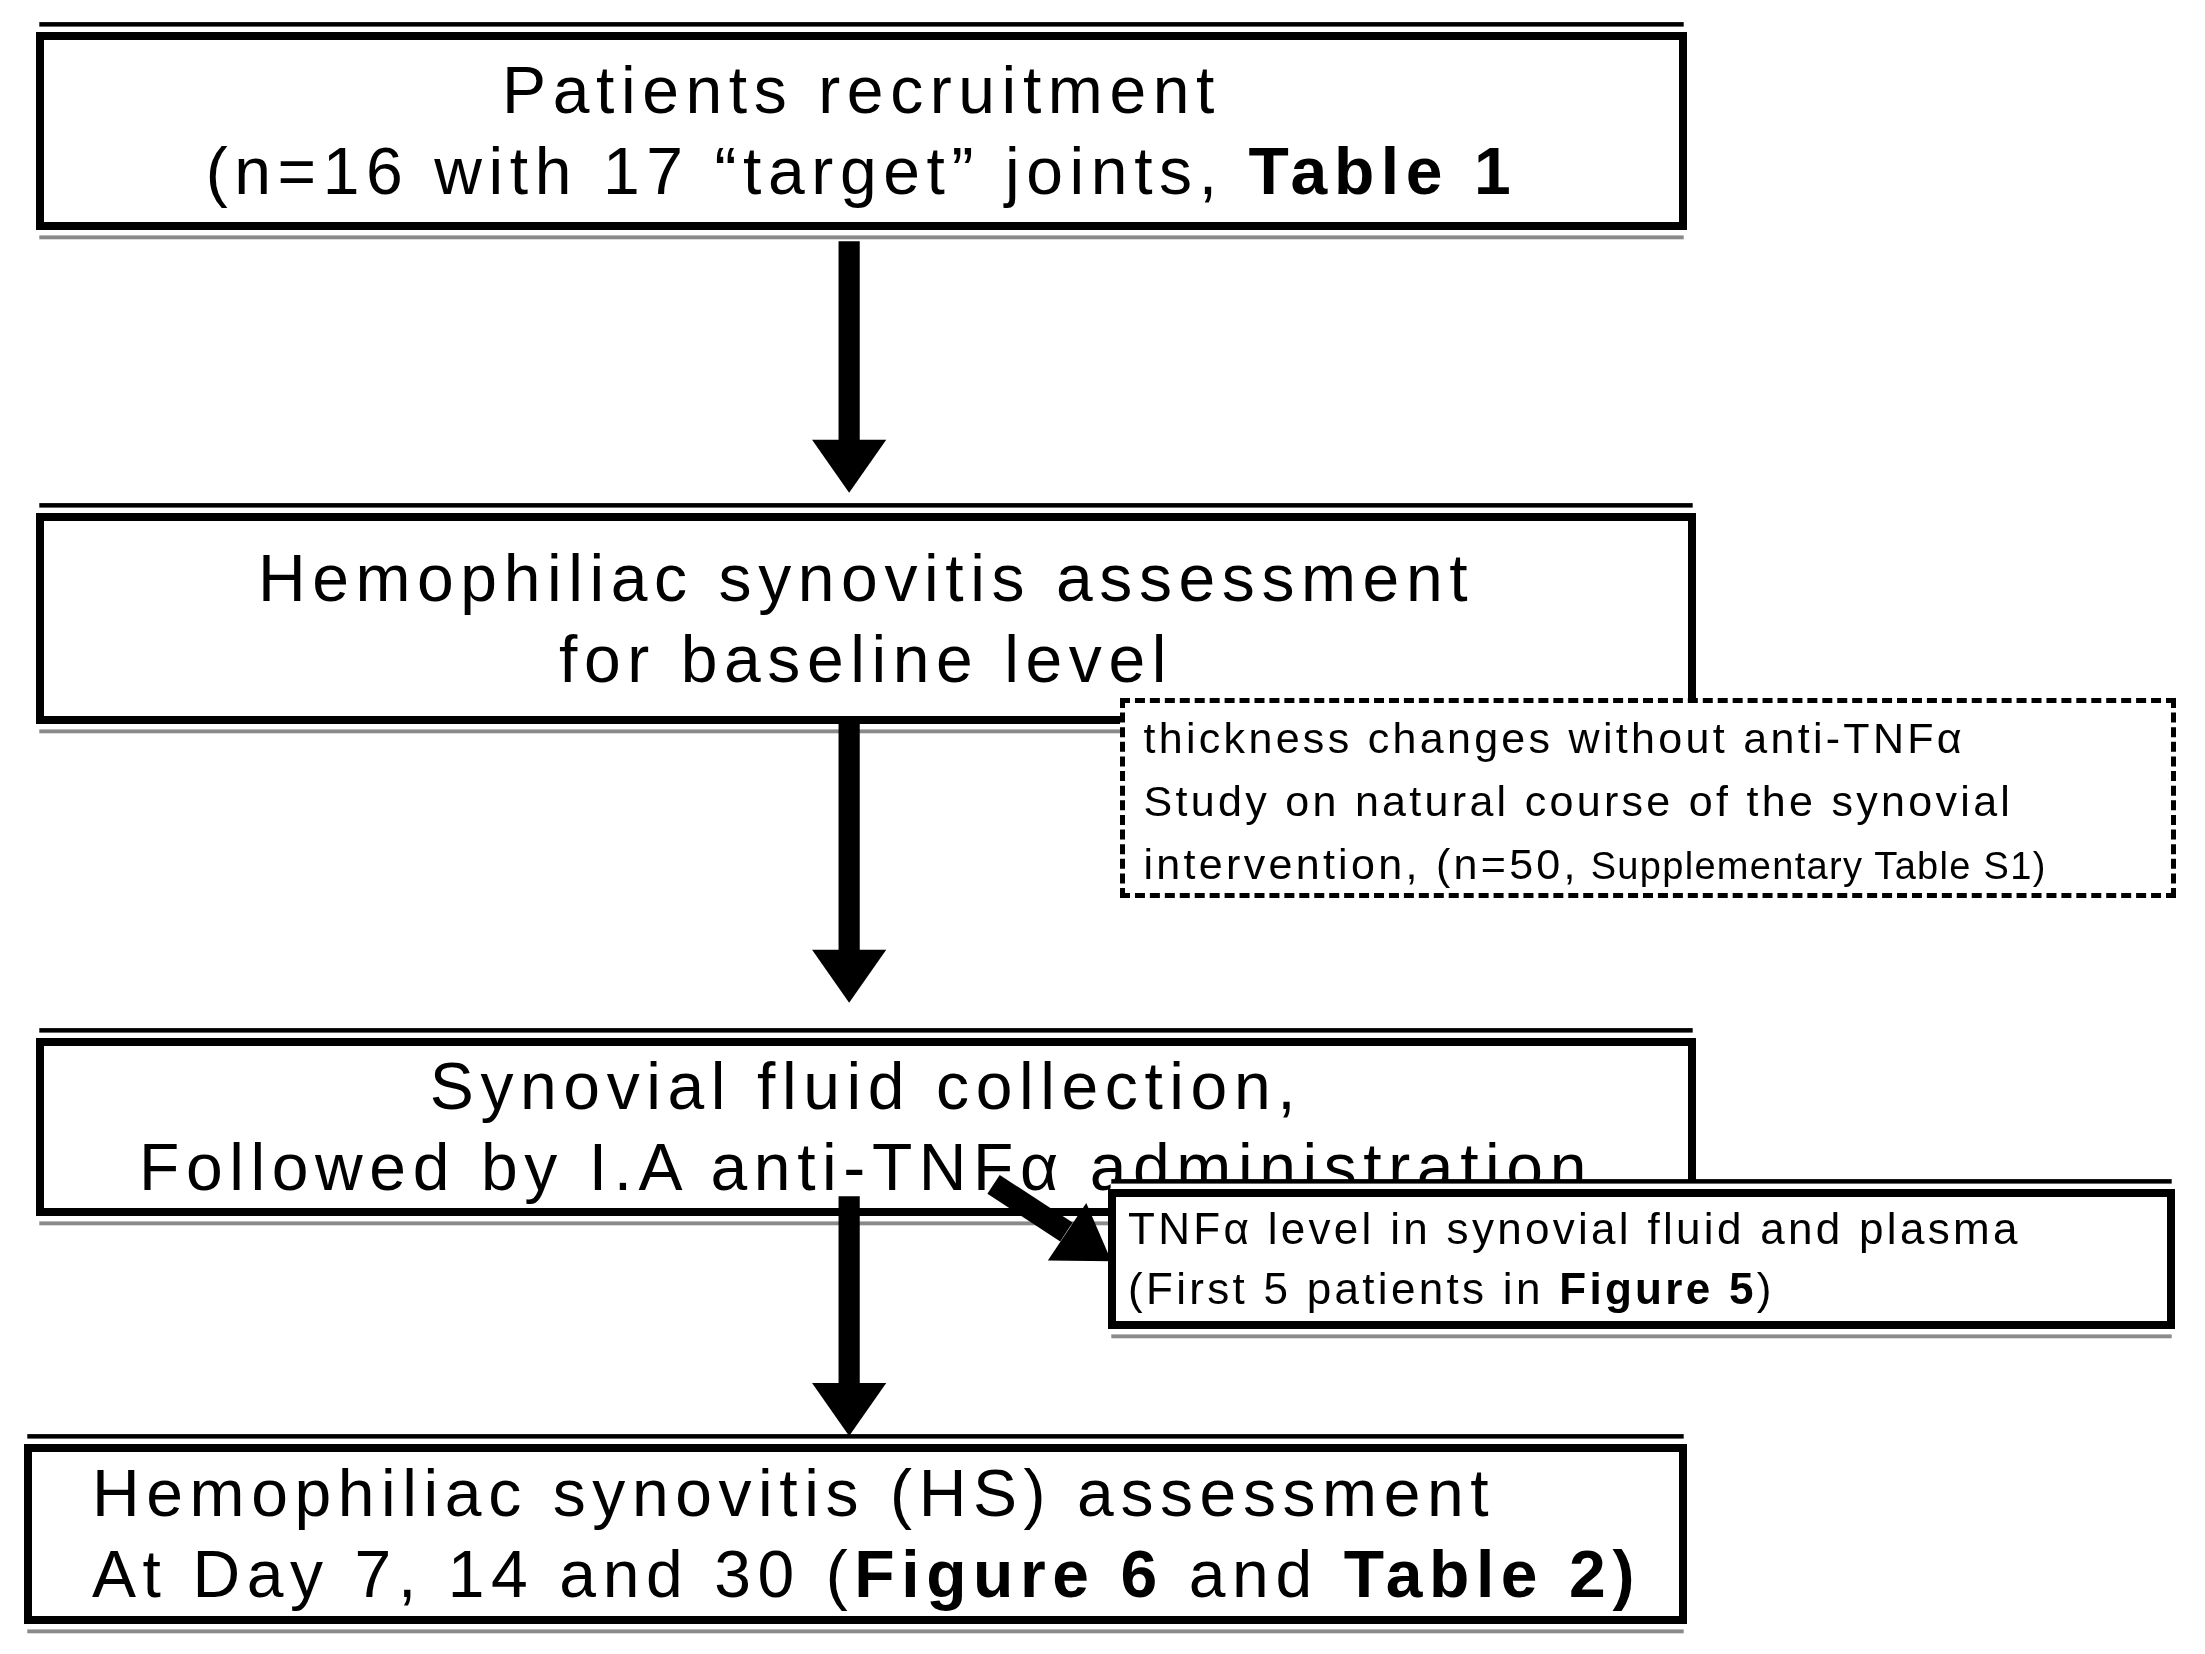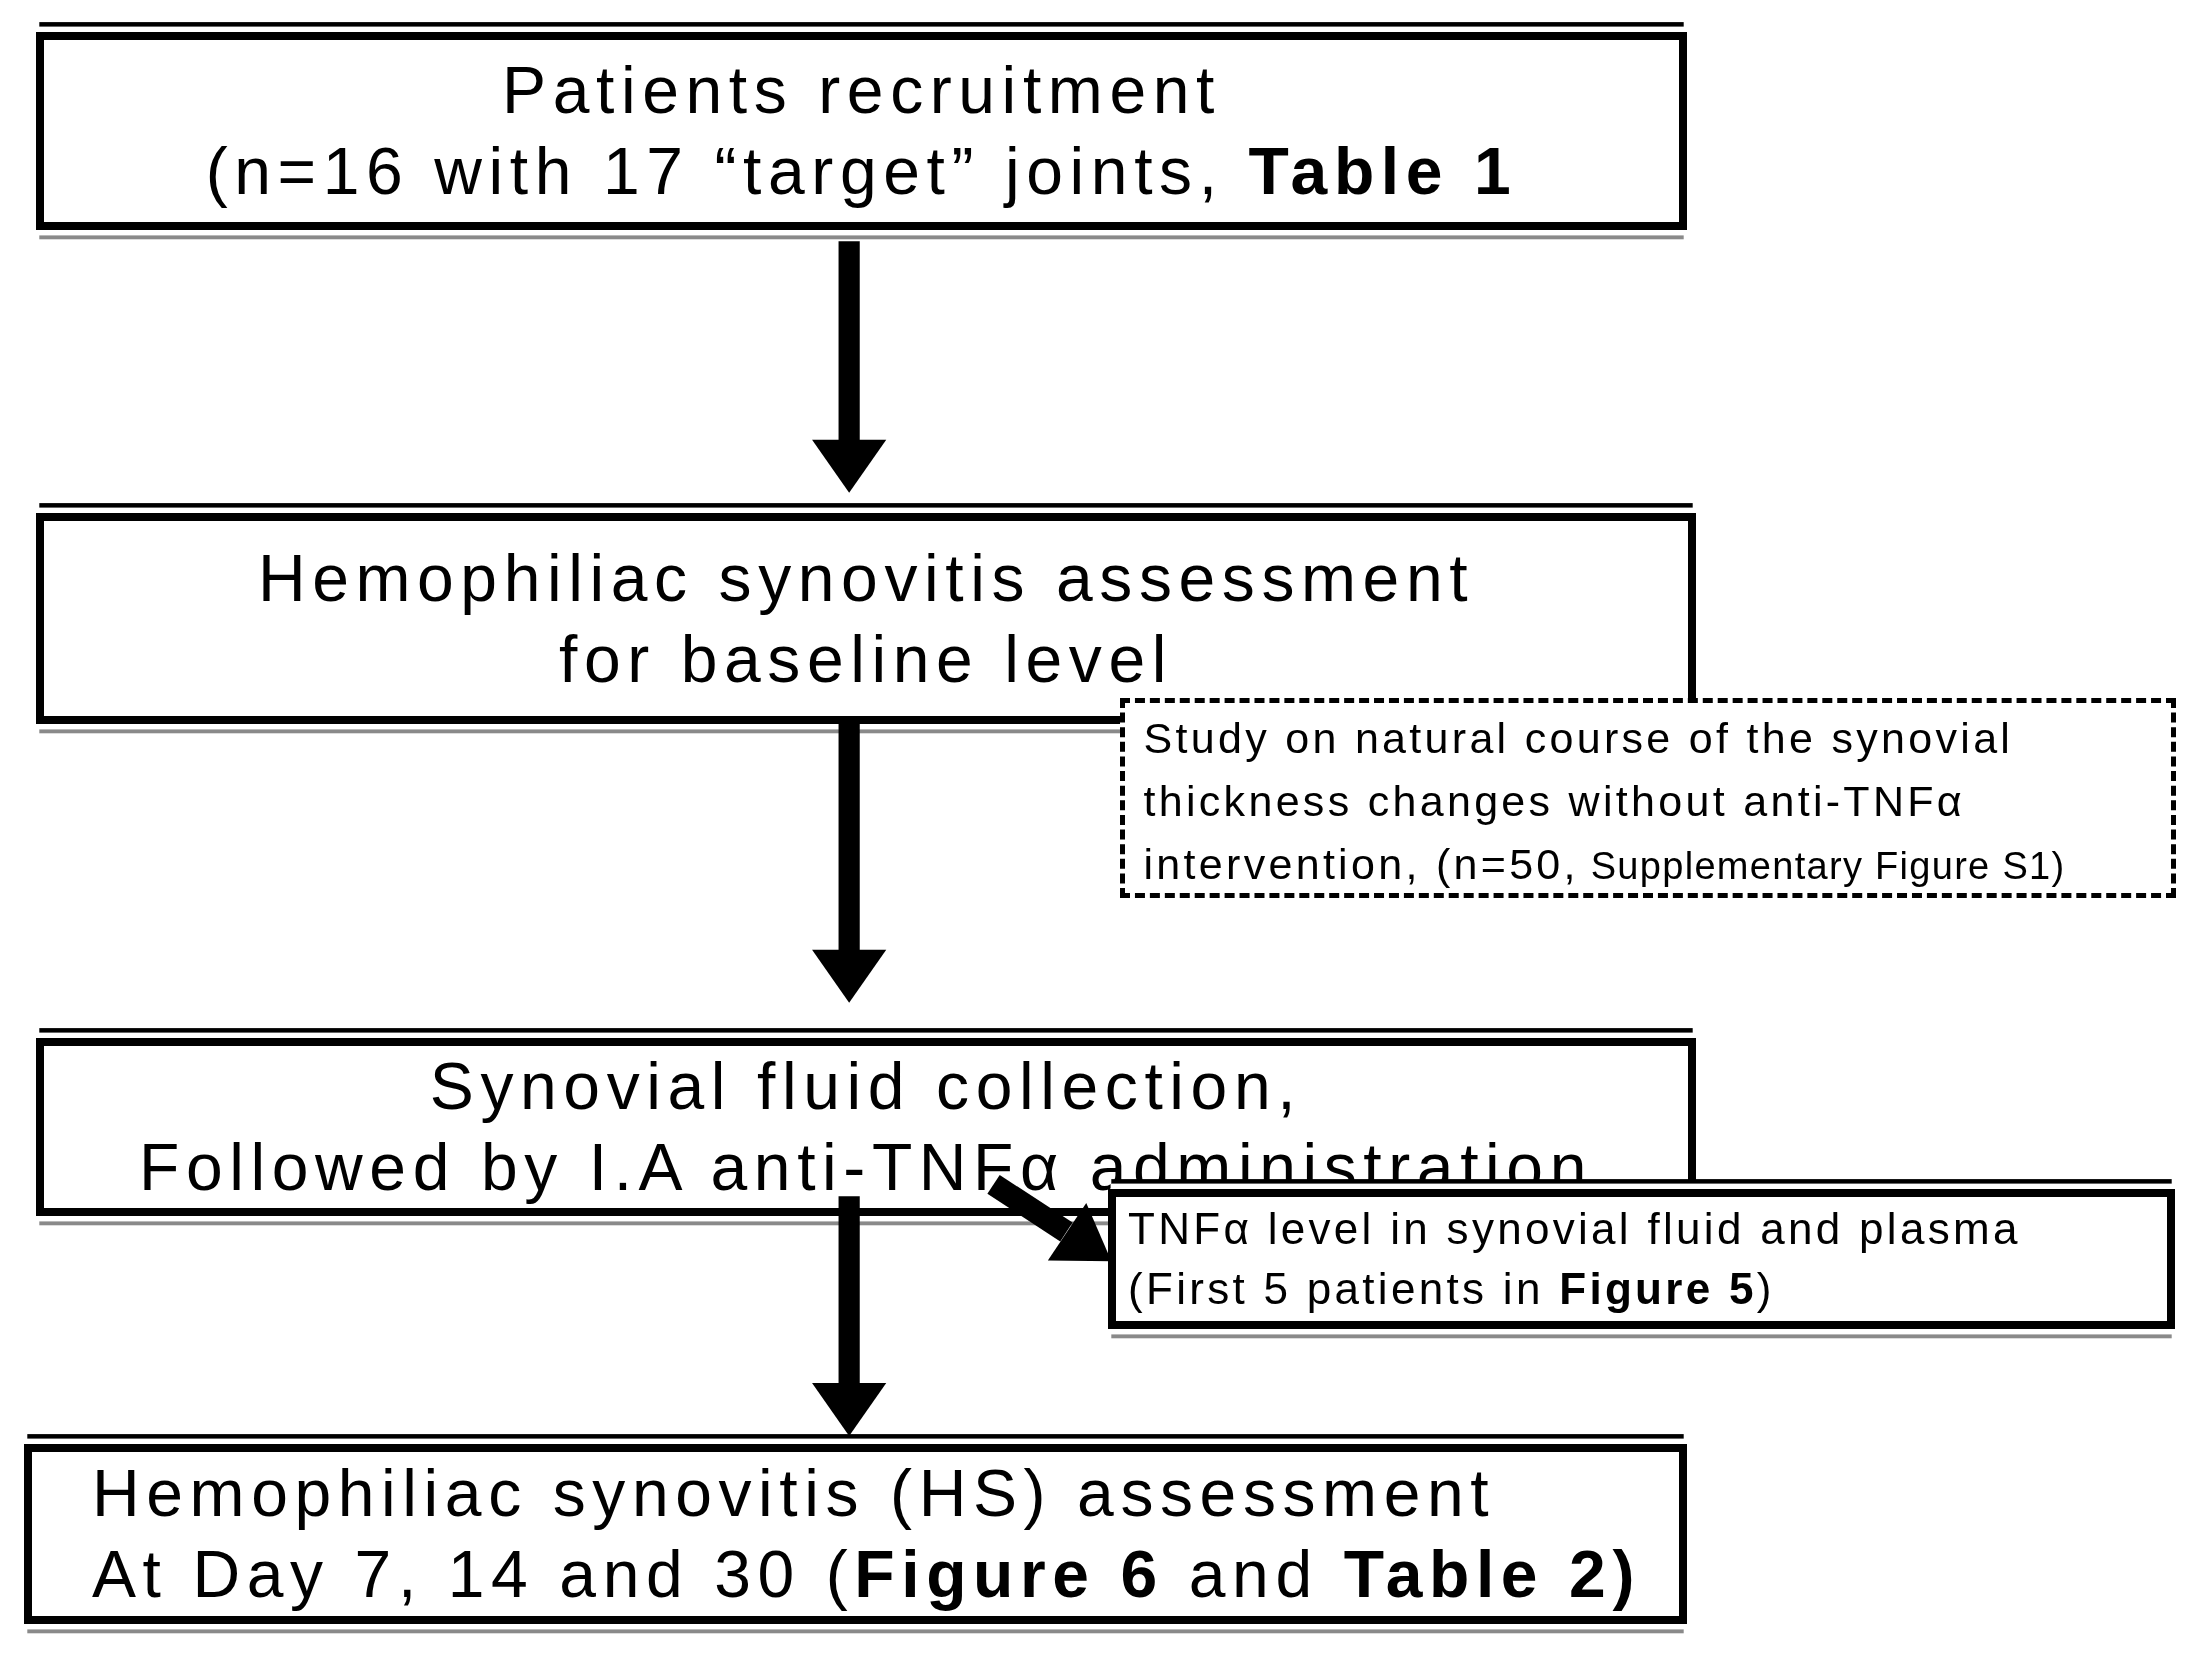--- a/index.html
+++ b/index.html
@@ -96,27 +96,27 @@
     <div class="main-text">
       <span>Hemophiliac synovitis assessment</span>
     </div>
     <div class="main-text">
       <span>for baseline level</span>
     </div>
   </div>
 
   <div class="box" id="box-natural">
     <div class="note-text">
+      <span>thickness changes without anti-TNFα</span>
+    </div>
+    <div class="note-text">
       <span>Study on natural course of the synovial</span>
     </div>
     <div class="note-text">
-      <span>thickness changes without anti-TNFα</span>
-    </div>
-    <div class="note-text">
-      <span>intervention, (n=50,</span><span class="small-suffix"> Supplementary Figure S1)</span>
+      <span>intervention, (n=50,</span><span class="small-suffix"> Supplementary Table S1)</span>
     </div>
   </div>
 
   <div class="box artifact center" id="box-collection">
     <div class="main-text">
       <span>Synovial fluid collection,</span>
     </div>
     <div class="main-text">
       <span>Followed by I.A anti-TNFα administration</span>
     </div>

